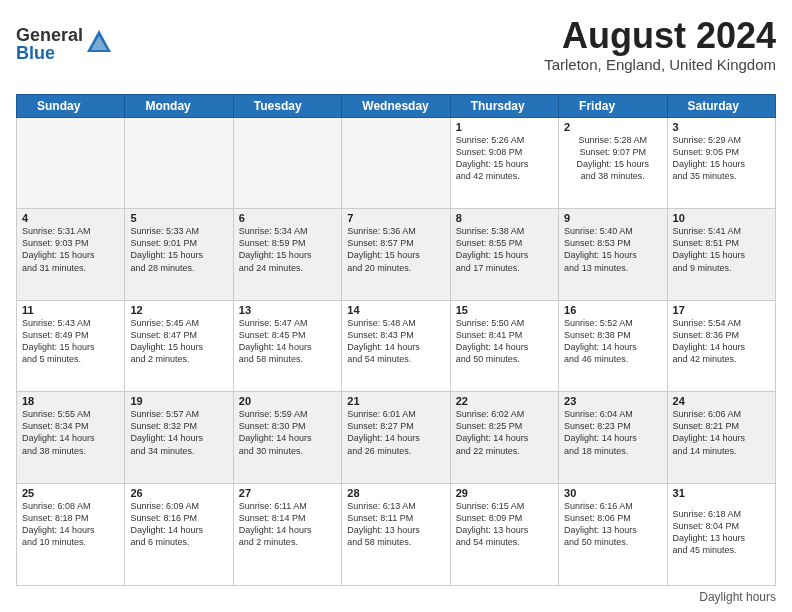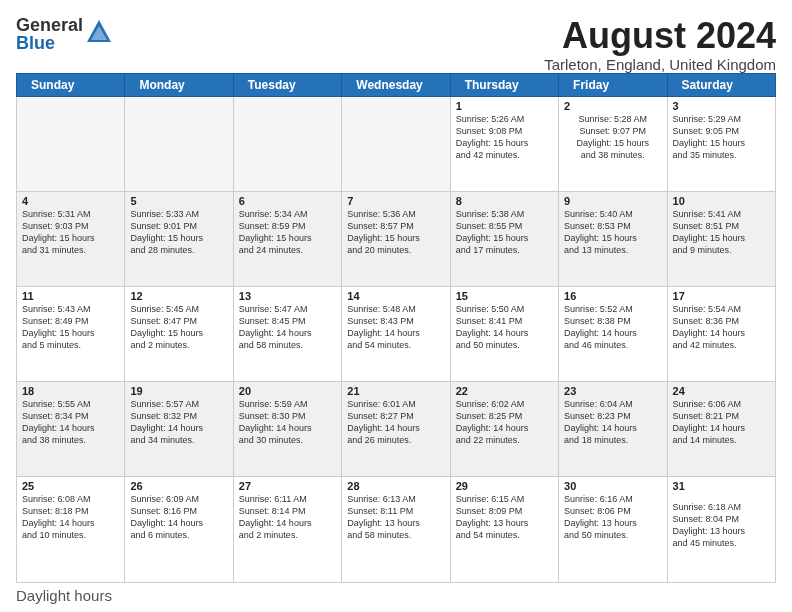--- a/index.html
+++ b/index.html
@@ -13,22 +13,22 @@
     .page {
       width: 792px;
       height: 612px;
       padding: 16px 16px 8px 16px;
       display: flex;
       flex-direction: column;
     }
     .header {
       display: flex;
       justify-content: space-between;
-      align-items: flex-start;
-      margin-bottom: 0;
+      align-items: center;
+      margin-bottom: 21px;
     }
     .logo {
       display: flex;
       align-items: center;
     }
     .logo-text {
       display: flex;
       flex-direction: column;
       line-height: 1;
     }
@@ -66,21 +66,21 @@
       border-collapse: collapse;
       width: 100%;
       table-layout: fixed;
     }
     .calendar th {
       background-color: #2672b8;
       color: #fff;
       font-size: 12px;
       font-weight: bold;
       text-align: left;
-      padding: 4px 14px;
+      padding: 4px 20px;
       border: 1px solid #1a5a99;
     }
     .calendar td {
       border: 1px solid #ccc;
       vertical-align: top;
       padding: 3px 5px;
       font-size: 9.5px;
       color: #333;
       background: #fff;
     }
@@ -94,23 +94,23 @@
       display: block;
       margin-bottom: 1px;
     }
     .day-info {
       font-size: 9px;
       color: #333;
       line-height: 1.35;
     }
     .footer {
       margin-top: 4px;
-      font-size: 15px;
+      font-size: 12px;
       color: #555;
-      text-align: left;
+      text-align: right;
     }
     .row-shade td {
       background-color: #f0f0f0;
     }
   </style>
 </head>
 <body>
 
 <div class="page">
   <div class="header">

